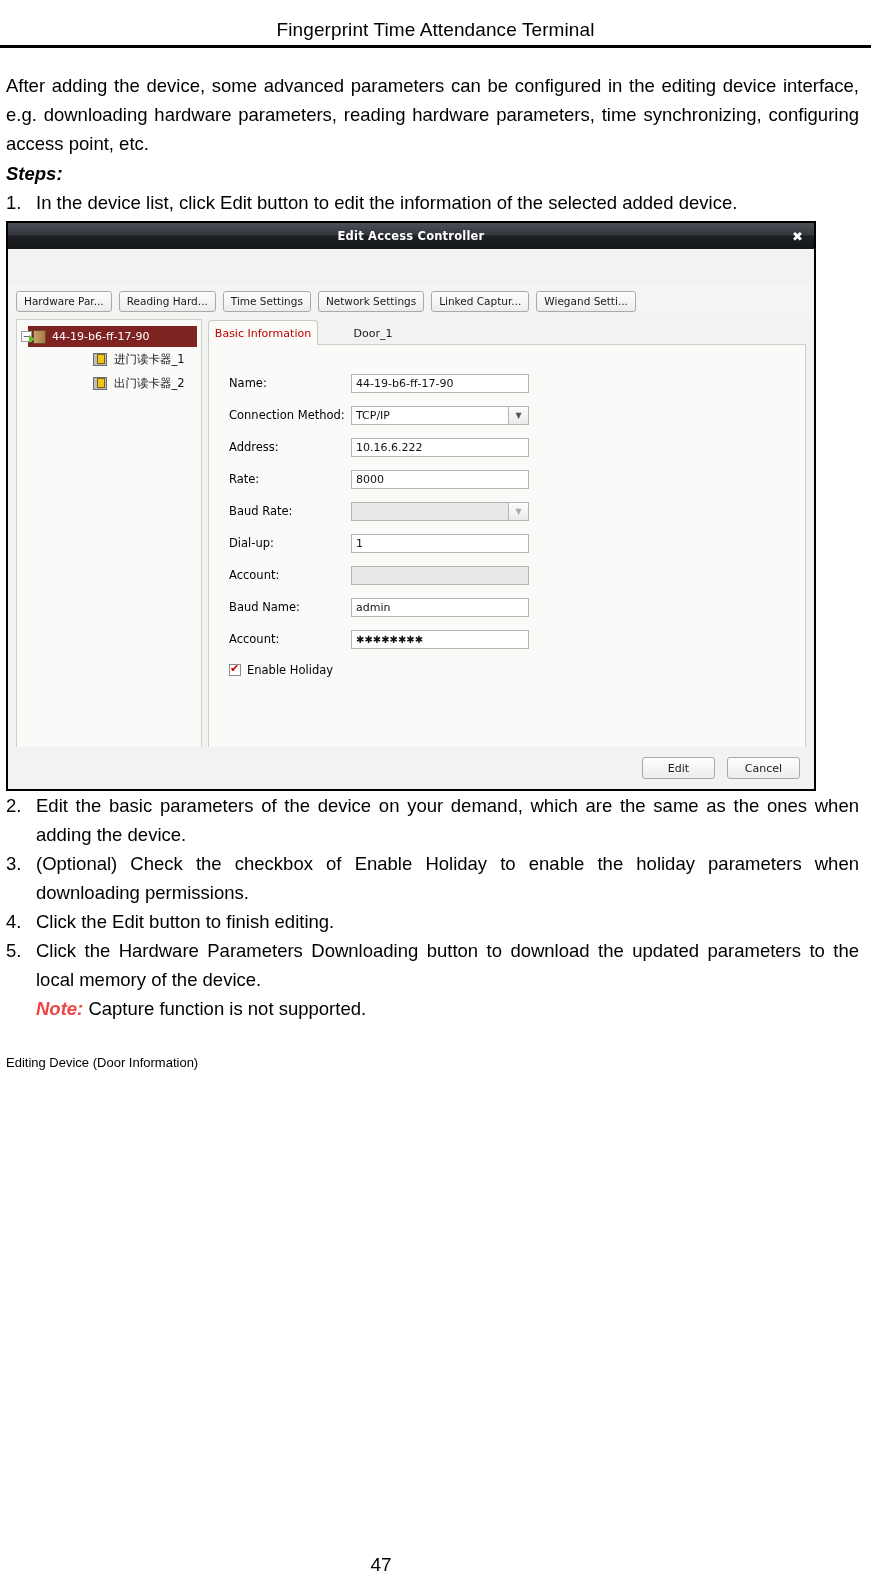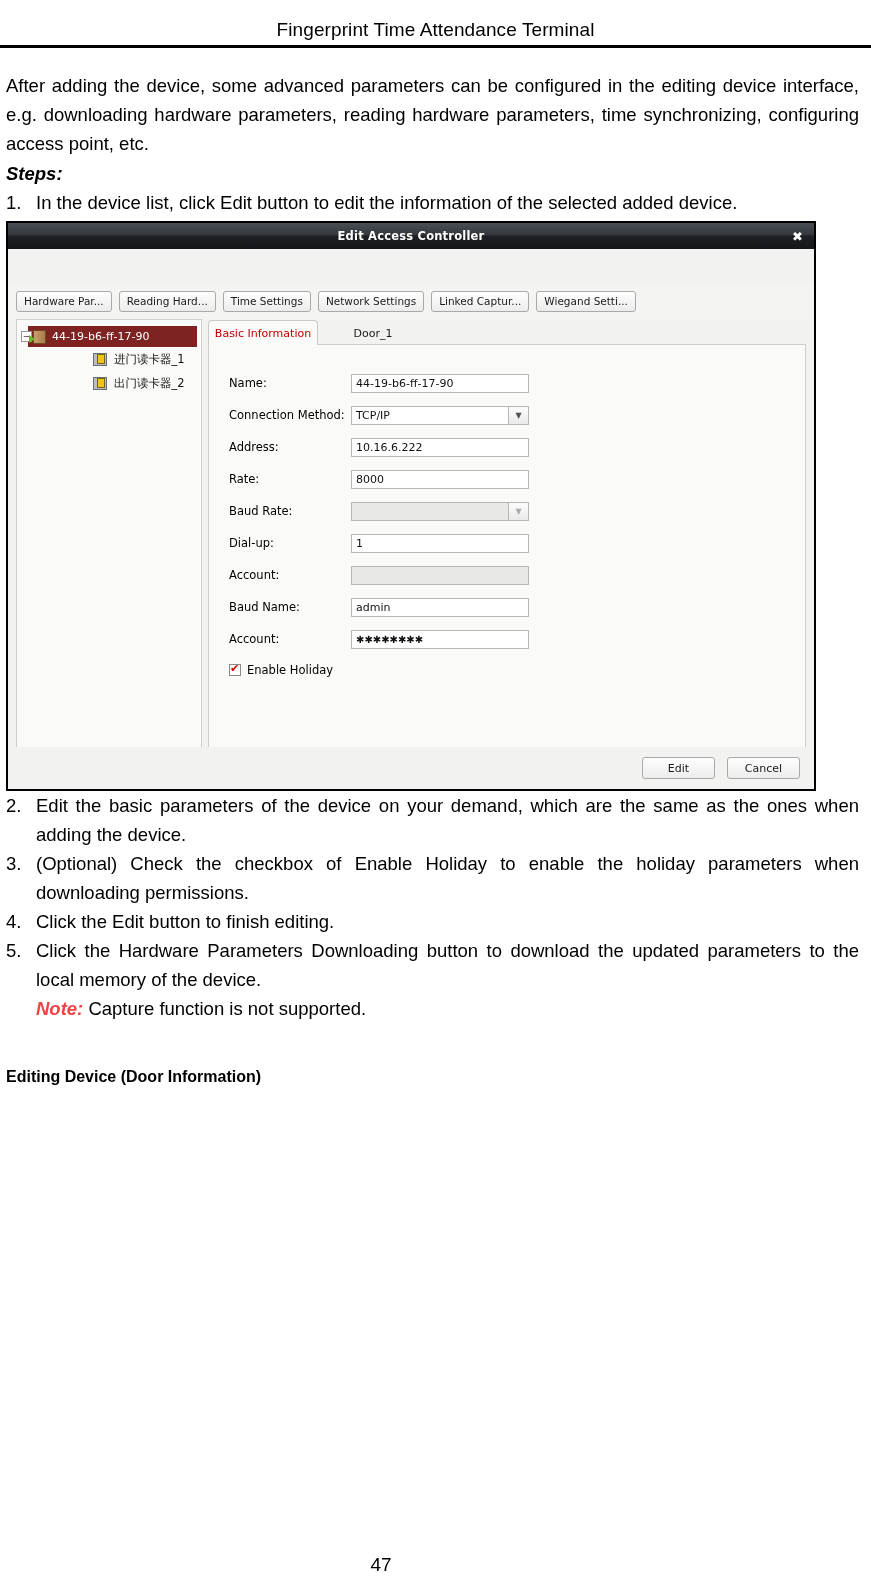--- a/index.html
+++ b/index.html
@@ -50,22 +50,22 @@
     display: flex;
     font-size: 18.5px;
     line-height: 29px;
     align-items: flex-start;
   }
   .olnum { width: 30px; flex: 0 0 30px; }
   .oltext { flex: 1 1 auto; text-align: justify; }
   .oltext.j { text-align: justify; text-align-last: left; }
   .note-kw { color: #ef4444; font-weight: bold; font-style: italic; }
   .section-head {
-    font-size: 16px; font-weight: bold;
-    line-height: 29px; margin-top: 39px;
+    font-size: 13px; font-weight: normal;
+    line-height: 29px; margin-top: 25px;
   }
 
   
   .shot-wrap { padding: 4px 0 0 0; display: flex; justify-content: flex-start; }
   .dialog {
     width: 810px;
     height: 570px;
     border: 2px solid #000;
     background: #f2f2f0;
     position: relative;

